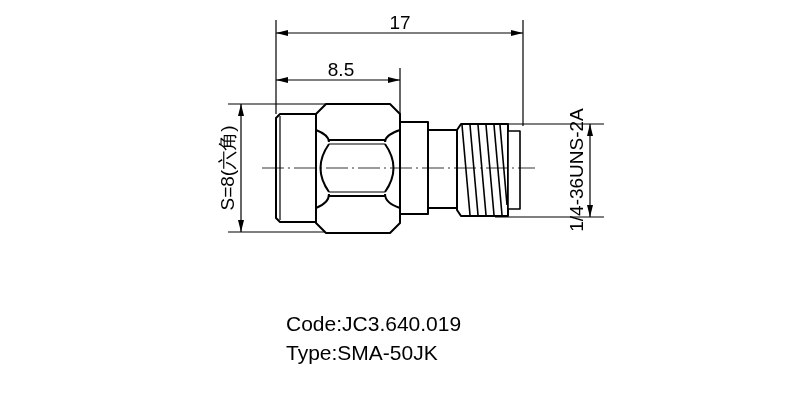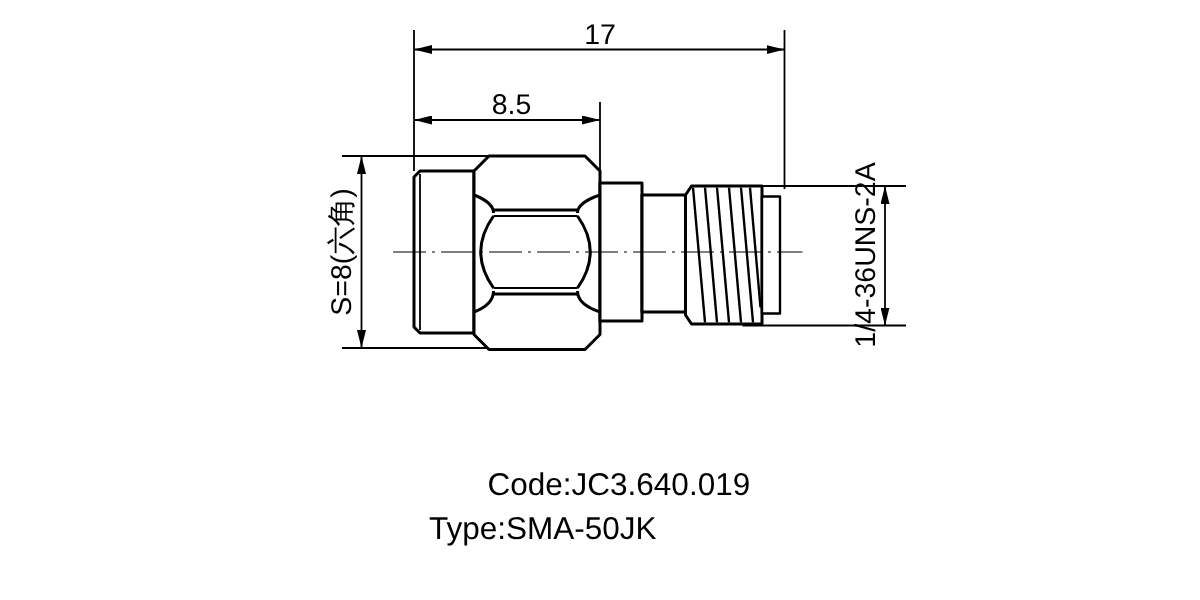--- a/index.html
+++ b/index.html
@@ -1,20 +1,20 @@
 <!DOCTYPE html>
 <html><head>
 <meta charset="utf-8">
 <style>
   html, body { margin: 0; padding: 0; background: #ffffff; }
   body { width: 800px; height: 400px; position: relative; overflow: hidden; font-family: "Liberation Sans", sans-serif; }
   #drawing { position: absolute; left: 0; top: 0; }
   .dimtext { font-family: "Liberation Sans", sans-serif; font-size: 19px; fill: #000; }
   .caption { position: absolute; left: 286px; font-size: 21px; color: #000; font-family: "Liberation Sans", sans-serif; line-height: 1; }
-  #code { top: 313px; margin-left: 39px; }
+  #code { top: 313px; }
   #type { top: 342px; }
 </style>
 </head>
 <body>
 
 <svg id="drawing" width="800" height="400" viewBox="0 0 800 400" xmlns="http://www.w3.org/2000/svg">
   <defs>
     <marker id="arr" viewBox="0 0 12 6" refX="12" refY="3" markerWidth="12" markerHeight="6" orient="auto-start-reverse" markerUnits="userSpaceOnUse">
       <path d="M0,0 L12,3 L0,6 z" fill="#000"></path>
     </marker>

